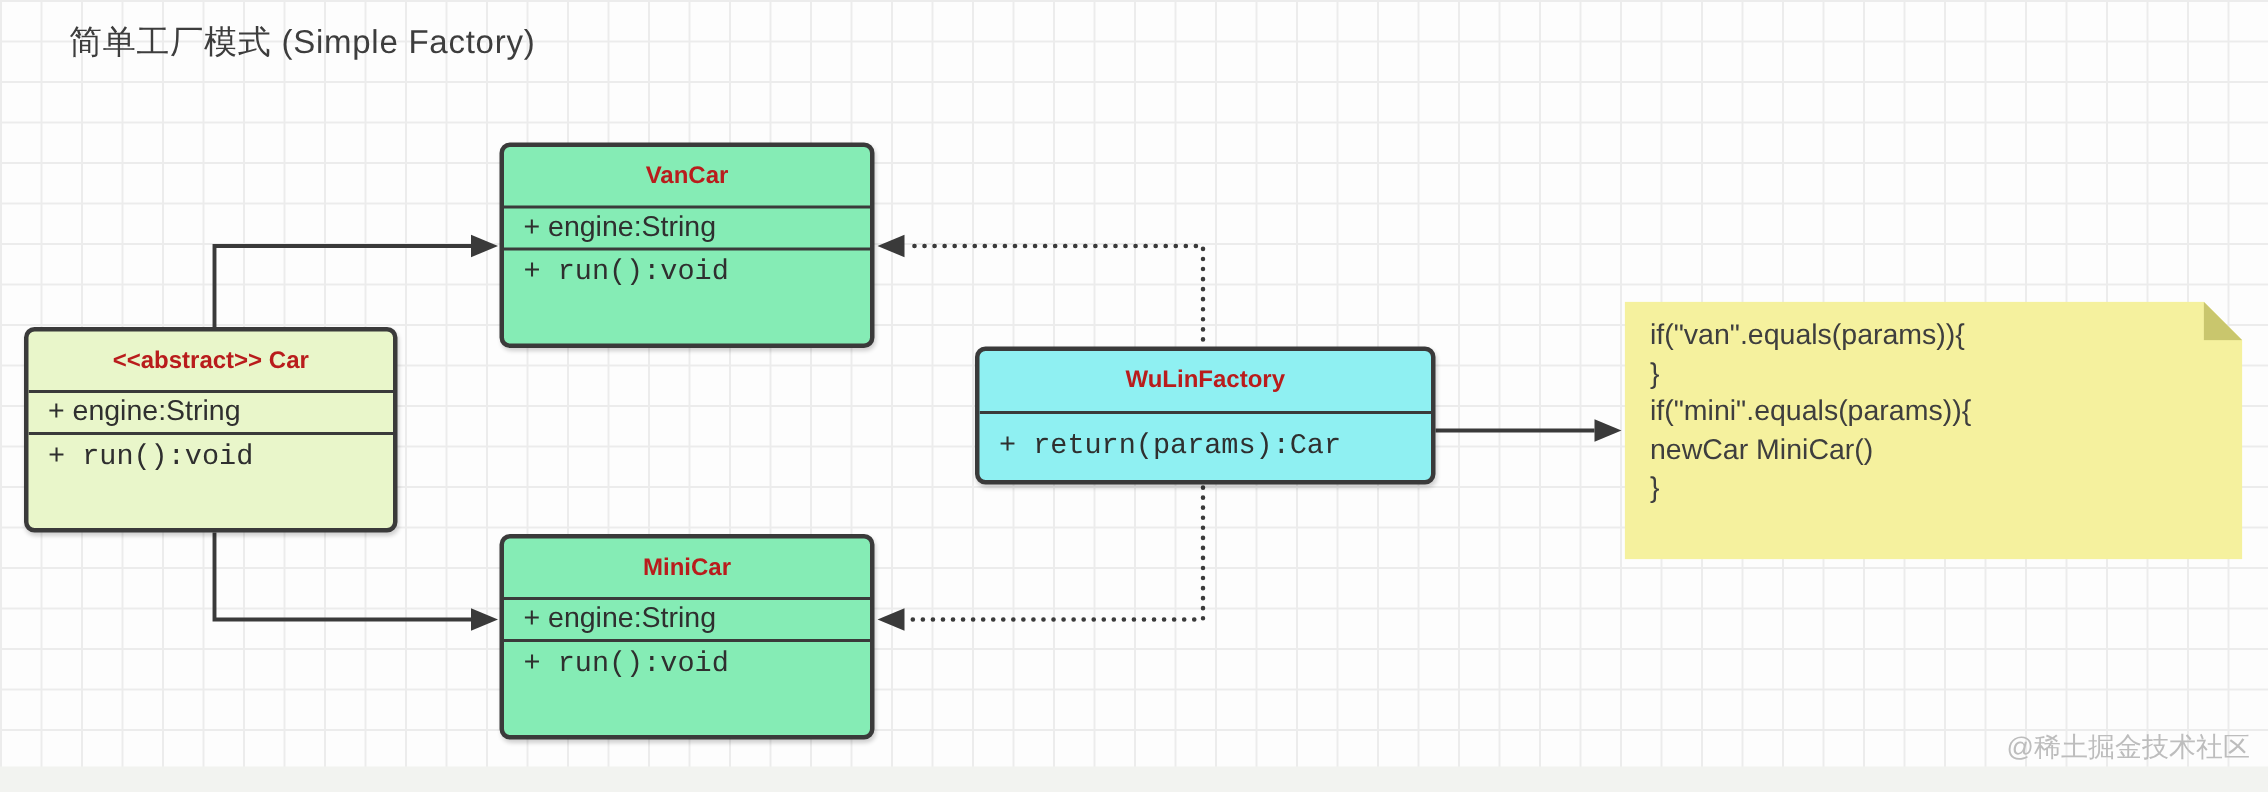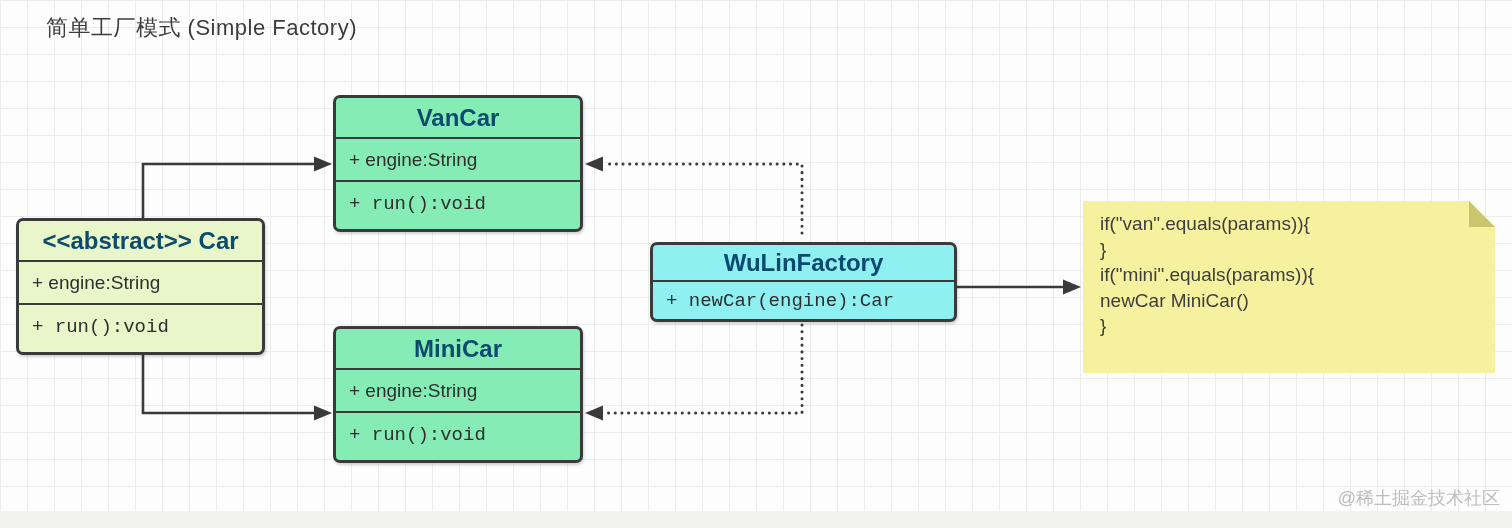--- a/index.html
+++ b/index.html
@@ -20,32 +20,32 @@
     font-size:22px; color:#3d3d3d; letter-spacing:0.5px;
   }
 
   .uml-box {
     position:absolute; border:3px solid #3a3a3a; border-radius:7px;
     overflow:hidden; box-shadow:1px 2px 3px rgba(0,0,0,0.18);
     display:flex; flex-direction:column;
   }
   .uml-header {
     height:41px; display:flex; align-items:center; justify-content:center;
-    border-bottom:2px solid #3a3a3a; font-weight:bold; font-size:24px; color:#0c4a6e;
+    border-bottom:2px solid #3a3a3a; font-weight:bold; font-size:16px; color:#b91c1c;
   }
   .uml-row {
-    height:43px; display:flex; align-items:center; padding-left:13px;
+    height:28px; display:flex; align-items:center; padding-left:13px;
     border-bottom:2px solid #3a3a3a; font-size:19px; color:#2f2f2f;
   }
   .uml-row:last-child { border-bottom:none;font-family:Liberation Mono, monospace; }
 
   .box-car      { left:16px;  top:218px; width:249px; height:137px; background:#e9f6ca; }
   .box-vancar   { left:333px; top:95px;  width:250px; height:137px; background:#85ecb5; }
-  .box-minicar  { left:333px; top:326px; width:250px; height:137px; background:#85ecb5; }
-  .box-factory  { left:650px; top:242px; width:307px; height:80px;  background:#8ff0f2; }
+  .box-minicar  { left:333px; top:356px; width:250px; height:137px; background:#85ecb5; }
+  .box-factory  { left:650px; top:231px; width:307px; height:92px;  background:#8ff0f2; }
   .box-factory .uml-header { height:42px; }
   .box-factory .uml-row    { height:42px; }
 
   .note {
     position:absolute; left:1083px; top:201px; width:412px; height:172px;
     background:#f5f19e;
     clip-path:polygon(0 0, calc(100% - 26px) 0, 100% 26px, 100% 100%, 0 100%);
     padding:10px 10px 0 17px;
     font-size:19px; line-height:25.5px; color:#3e3e3e;
   }
@@ -106,21 +106,21 @@
   </div>
 
   <div class="uml-box box-minicar">
     <div class="uml-header">MiniCar</div>
     <div class="uml-row">+ engine:String</div>
     <div class="uml-row">+ run():void</div>
   </div>
 
   <div class="uml-box box-factory">
     <div class="uml-header">WuLinFactory</div>
-    <div class="uml-row">+ newCar(engine):Car</div>
+    <div class="uml-row">+ return(params):Car</div>
   </div>
 
   <div class="note">
     <div>if("van".equals(params)){</div>
     <div>}</div>
     <div>if("mini".equals(params)){</div>
     <div>newCar MiniCar()</div>
     <div>}</div>
   </div>
   <div class="note-fold"></div>

